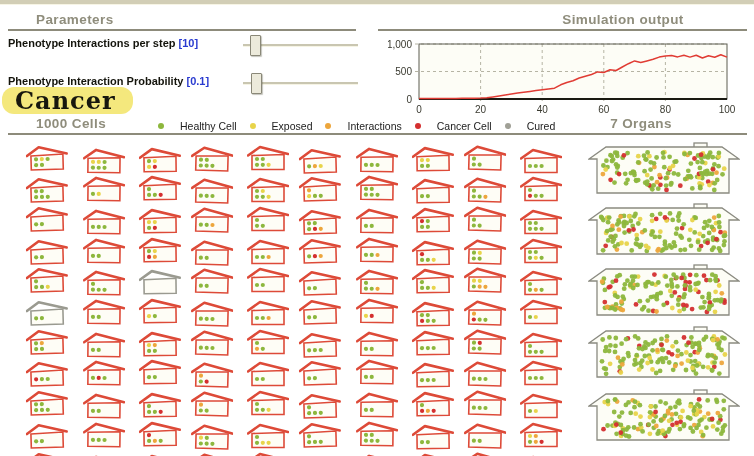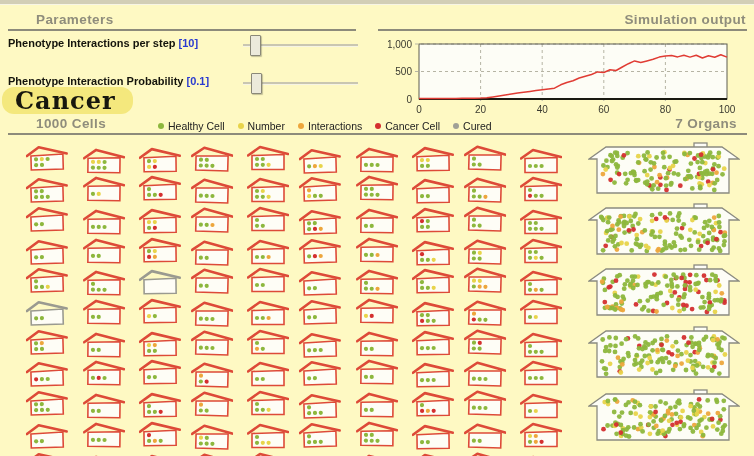--- a/index.html
+++ b/index.html
@@ -1,35 +1,35 @@
 <!DOCTYPE html>
 <html><head>
 <meta charset="utf-8">
 <style>
   html,body{margin:0;padding:0;}
   body{font-family:"Liberation Sans",sans-serif;background:#b5b1a0;}
-  #app{position:relative;width:754px;height:456px;background:#fef9c3;overflow:hidden;}
+  #app{position:relative;width:754px;height:456px;background:#ffffff;overflow:hidden;}
   .top-strip{position:absolute;left:0;top:0;width:754px;height:4px;background:#d2ceb6;border-bottom:1px solid #f7f5e5;}
   .section-title{position:absolute;font-size:13.5px;font-weight:bold;color:#8f8d7c;letter-spacing:.4px;white-space:nowrap;}
   .underline{position:absolute;height:2px;background:#8d8b7b;}
-  .right-align{text-align:right;}
+  .right-align{text-align:center;}
   
   .slider-row{position:absolute;left:8px;width:362px;height:22px;text-align:center;}
   .slider-label{position:absolute;left:0;top:4px;font-size:11px;font-weight:bold;color:#14140c;white-space:nowrap;}
   .slider-value{color:#2a3bd0;}
   .slider-track{position:absolute;left:235px;top:11px;width:115px;height:2px;background:#c9c6b1;border-bottom:1px solid #f6f4e4;cursor:pointer;}
   .slider-handle{position:absolute;top:2px;width:9px;height:19px;background:#eceadb;border:1px solid #8a8878;border-radius:1px;box-shadow:1px 1px 1px rgba(90,88,70,.35);cursor:ew-resize;}
   
   .cancer-badge{position:absolute;left:2px;top:87px;width:131px;height:27px;background:#f4e87d;border-radius:12px;
     display:flex;align-items:center;padding-left:13px;box-sizing:border-box;}
   .cancer-badge span{font-family:"DejaVu Serif","Liberation Serif",serif;font-weight:bold;font-size:24px;color:#17170e;letter-spacing:1px;}
   .chart-caption{position:absolute;left:188px;top:93px;font-size:11px;font-weight:bold;color:#14140c;white-space:nowrap;}
   
   .legend{position:absolute;left:158px;top:120px;display:flex;align-items:center;gap:13px;font-size:10.5px;color:#222;white-space:nowrap;}
-  .legend-item{display:flex;align-items:center;gap:4px;}
+  .legend-item{display:flex;align-items:center;gap:16px;}
   .legend-dot{width:6px;height:6px;border-radius:50%;display:inline-block;}
   svg{position:absolute;display:block;}
 </style>
 </head>
 <body>
 
 <div id="app">
   <div class="top-strip"></div>
 
   <div>
@@ -84,21 +84,21 @@
   <div>
     <div class="section-title" style="left:36px;top:116px;">1000 Cells</div>
     <div class="underline" style="left:8px;top:133px;width:553px;"></div>
     <div class="legend" id="legend">
         <span class="legend-item">
           <span class="legend-dot" style="background: rgb(141, 183, 61);"></span>
           <span>Healthy Cell</span>
         </span>
         <span class="legend-item">
           <span class="legend-dot" style="background: rgb(232, 212, 74);"></span>
-          <span>Number</span>
+          <span>Exposed</span>
         </span>
         <span class="legend-item">
           <span class="legend-dot" style="background: rgb(237, 166, 60);"></span>
           <span>Interactions</span>
         </span>
         <span class="legend-item">
           <span class="legend-dot" style="background: rgb(212, 47, 47);"></span>
           <span>Cancer Cell</span>
         </span>
         <span class="legend-item">

